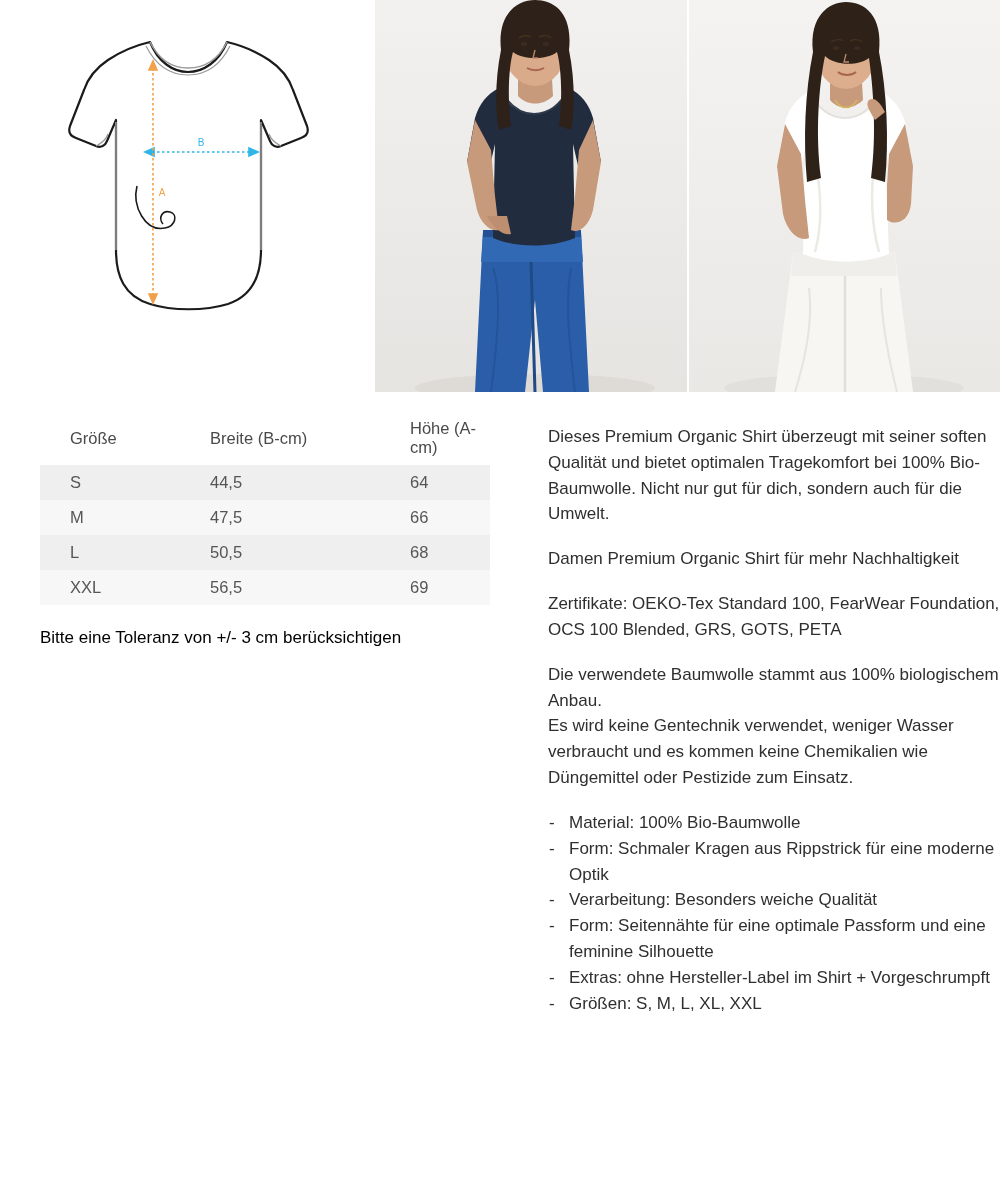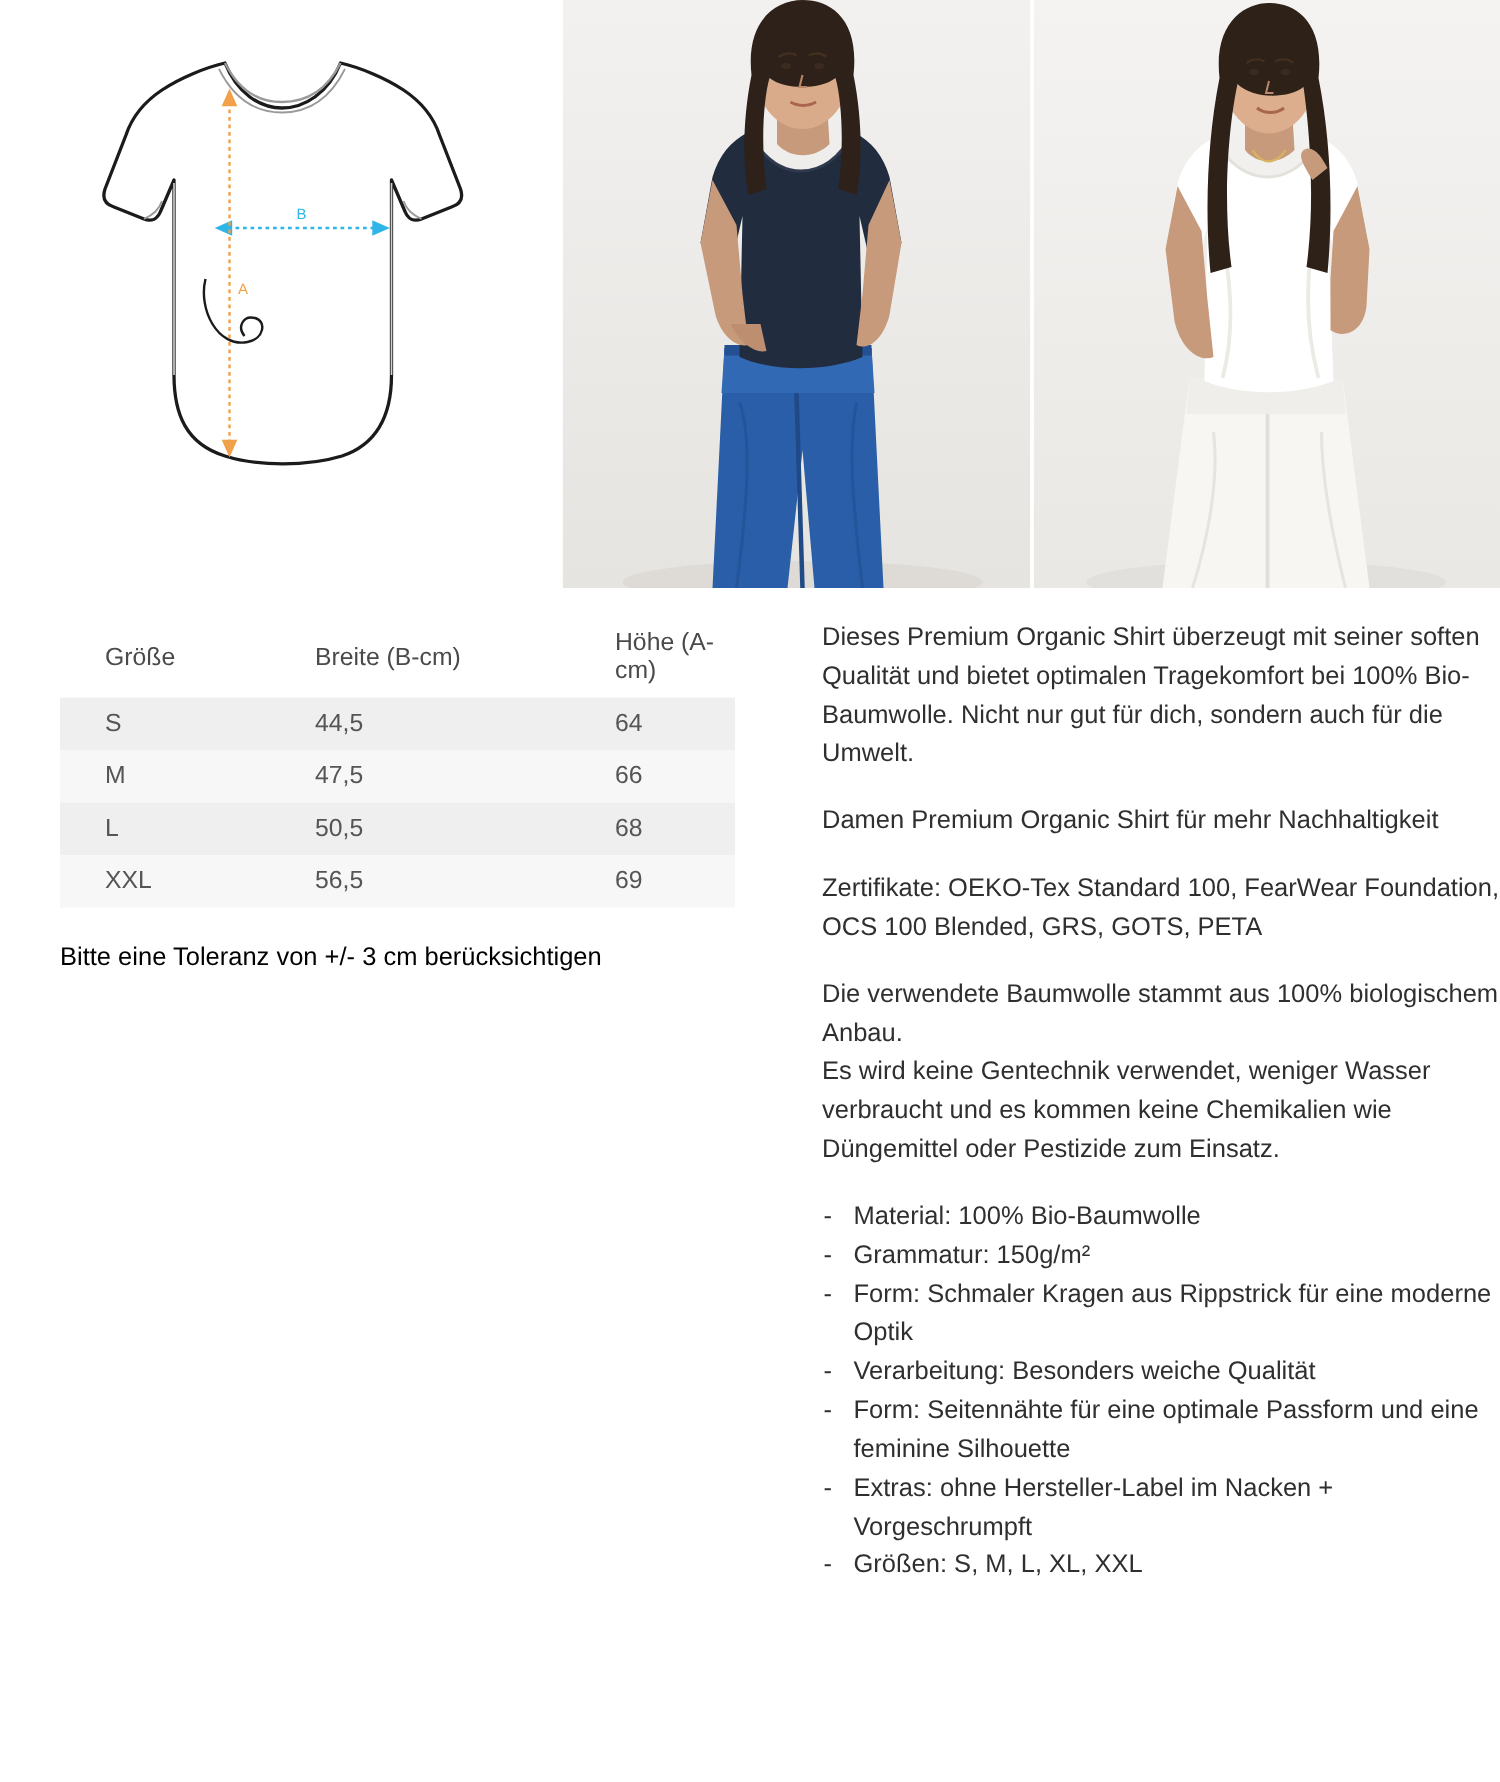--- a/index.html
+++ b/index.html
@@ -74,21 +74,21 @@
     left: 40px;
     top: 628px;
     font-size: 17px;
     color: #000000;
   }
 
   
   .desc {
     position: absolute;
     left: 548px;
-    top: 412px;
+    top: 424px;
     width: 452px;
     font-size: 17px;
     line-height: 1.52;
     color: #2f2f2f;
   }
   .desc p {
     margin: 0 0 19px 0;
   }
   .desc .tight { margin-bottom: 0; }
   .bullets {
@@ -314,20 +314,19 @@
 <div class="tolerance">Bitte eine Toleranz von +/- 3 cm berücksichtigen</div>
 
 <div class="desc">
   <p>Dieses Premium Organic Shirt überzeugt mit seiner soften Qualität und bietet optimalen Tragekomfort bei 100% Bio-Baumwolle. Nicht nur gut für dich, sondern auch für die Umwelt.</p>
   <p>Damen Premium Organic Shirt für mehr Nachhaltigkeit</p>
   <p>Zertifikate: OEKO-Tex Standard 100, FearWear Foundation, OCS 100 Blended, GRS, GOTS, PETA</p>
   <p class="tight">Die verwendete Baumwolle stammt aus 100% biologischem Anbau.</p>
   <p>Es wird keine Gentechnik verwendet, weniger Wasser verbraucht und es kommen keine Chemikalien wie Düngemittel oder Pestizide zum Einsatz.</p>
   <ul class="bullets">
     <li>Material: 100% Bio-Baumwolle</li>
-    <li>Grammatur: 150g/m²</li>
     <li>Form: Schmaler Kragen aus Rippstrick für eine moderne Optik</li>
     <li>Verarbeitung: Besonders weiche Qualität</li>
     <li>Form: Seitennähte für eine optimale Passform und eine feminine Silhouette</li>
-    <li>Extras: ohne Hersteller-Label im Nacken + Vorgeschrumpft</li>
+    <li>Extras: ohne Hersteller-Label im Shirt + Vorgeschrumpft</li>
     <li>Größen:  S, M, L, XL, XXL</li>
   </ul>
 </div>
 
 </body></html>

